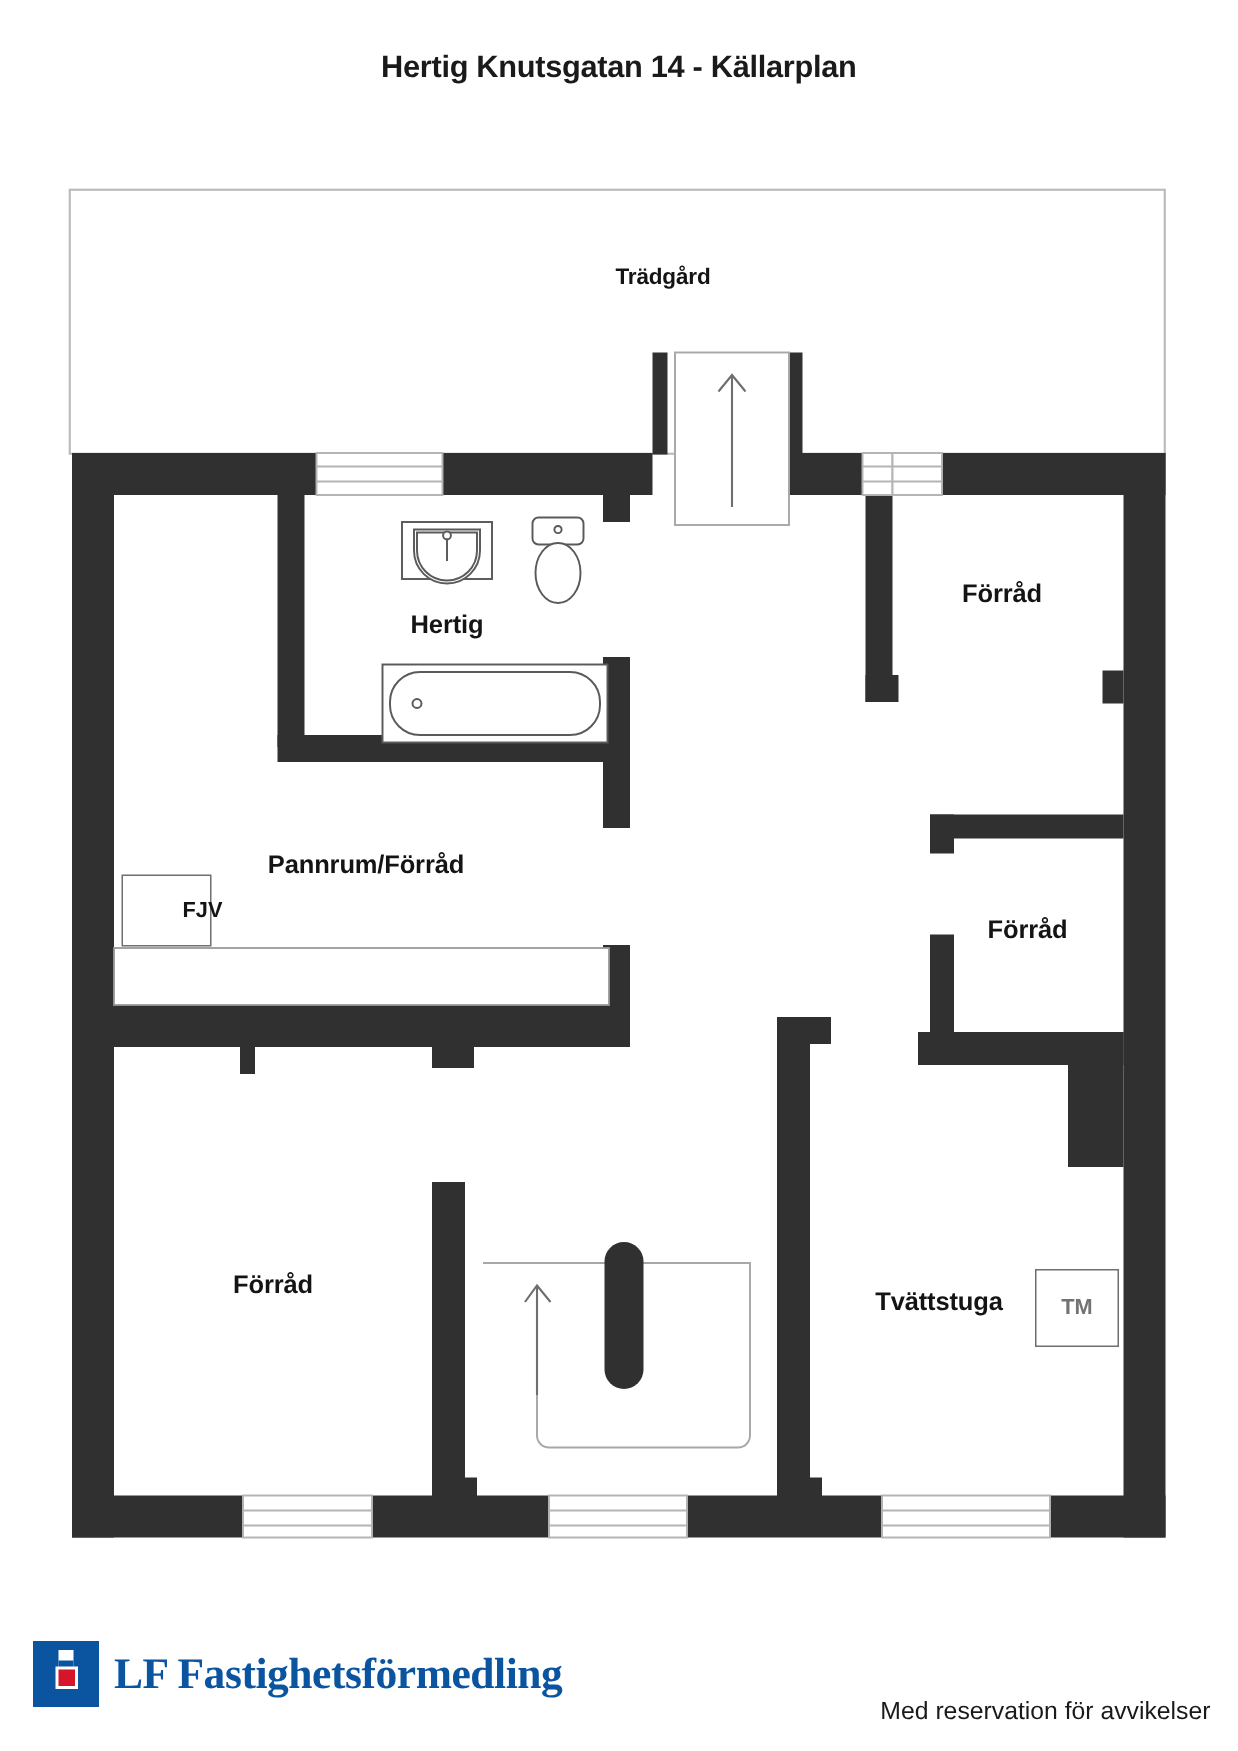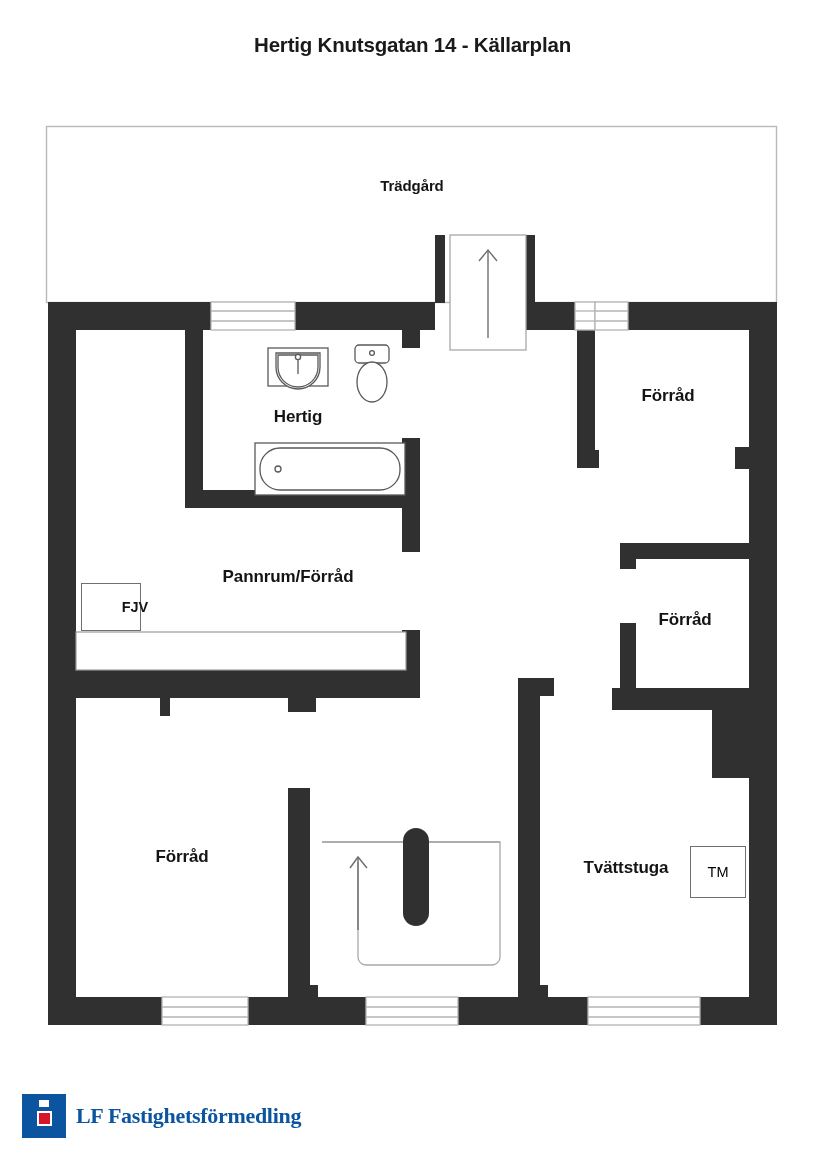--- a/index.html
+++ b/index.html
@@ -47,41 +47,41 @@
   .room-label {
     position: absolute;
     font-family: "Liberation Sans", sans-serif;
     font-weight: bold;
     color: #141414;
     white-space: nowrap;
     transform: translate(-50%, -50%);
     font-size: 17px;
     letter-spacing: -0.1px;
   }
-  .room-label.lg { font-size: 15px; }
+  .room-label.lg { font-size: 15px; margin-left: 30px; }
 
   
   #footer {
     position: absolute;
     left: 0;
     top: 1080px;
     width: 825px;
     height: 87px;
   }
   #brand {
     position: absolute;
     left: 22px;
     top: 14px;
     display: flex;
     align-items: center;
     gap: 10px;
   }
   #brand-text {
     font-family: "Liberation Serif", serif;
-    font-size: 22px;
+    font-size: 29px;
     font-weight: bold;
     color: #0b55a0;
     letter-spacing: -0.3px;
     line-height: 1;
   }
   #disclaimer {
     position: absolute;
     right: 18px;
     top: 52px;
     font-family: "Liberation Sans", sans-serif;
@@ -253,40 +253,40 @@
 
       <rect x="403" y="828" width="26" height="98" rx="13" fill="#303030"></rect>
     </g>
 
   </svg>
 
   <div class="room-label lg" style="left:412px; top:185px;">Trädgård</div>
 
   <div class="room-label" style="left:298px; top:417px;">Hertig</div>
 
-  <div class="room-label" style="left:244px; top:577px;margin-left:44px;">Pannrum/Förråd</div>
+  <div class="room-label" style="left:244px; top:577px;">Pannrum/Förråd</div>
 
   <div class="room-label" style="left:668px; top:396px;">Förråd</div>
 
   <div class="room-label" style="left:685px; top:620px;">Förråd</div>
 
   <div class="room-label" style="left:182px; top:857px;">Förråd</div>
 
   <div class="room-label" style="left:626px; top:856px;margin-top:12px;">Tvättstuga</div>
 
   <div style="position:absolute; left:81px; top:583px; width:58px; height:46px;
               border:1.3px solid #6f6f6f; background:#ffffff;
               display:flex; align-items:center; justify-content:center;">
     <span style="font-size:14.5px; font-weight:bold; color:#141414;padding-left:48px;">FJV</span>
   </div>
 
   <div style="position:absolute; left:690px; top:846px; width:54px; height:50px;
               border:1.3px solid #6f6f6f; background:#ffffff;
               display:flex; align-items:center; justify-content:center;">
-    <span style="font-size:14.5px; font-weight:normal; color:#000000;">TM</span>
+    <span style="font-size:14.5px; font-weight:bold; color:#737373;">TM</span>
   </div>
 
 </div>
 
 <div id="footer">
 
   <div id="brand">
     <svg width="44" height="44" viewBox="0 0 44 44">
 
       <rect x="0" y="0" width="44" height="44" fill="#0b55a0"></rect>
@@ -296,13 +296,14 @@
       <path d="M10 6 h7 v32 h-7 z" fill="#0b55a0"></path>
       <path d="M27 6 h7 v32 h-7 z" fill="#0b55a0"></path>
 
       <rect x="15" y="17" width="15" height="15" fill="#ffffff"></rect>
 
       <rect x="17" y="19" width="11" height="11" fill="#d6142a"></rect>
     </svg>
     <span id="brand-text">LF Fastighetsförmedling</span>
   </div>
 
+  <div id="disclaimer">Med reservation för avvikelser</div>
 </div>
 
 </body></html>

